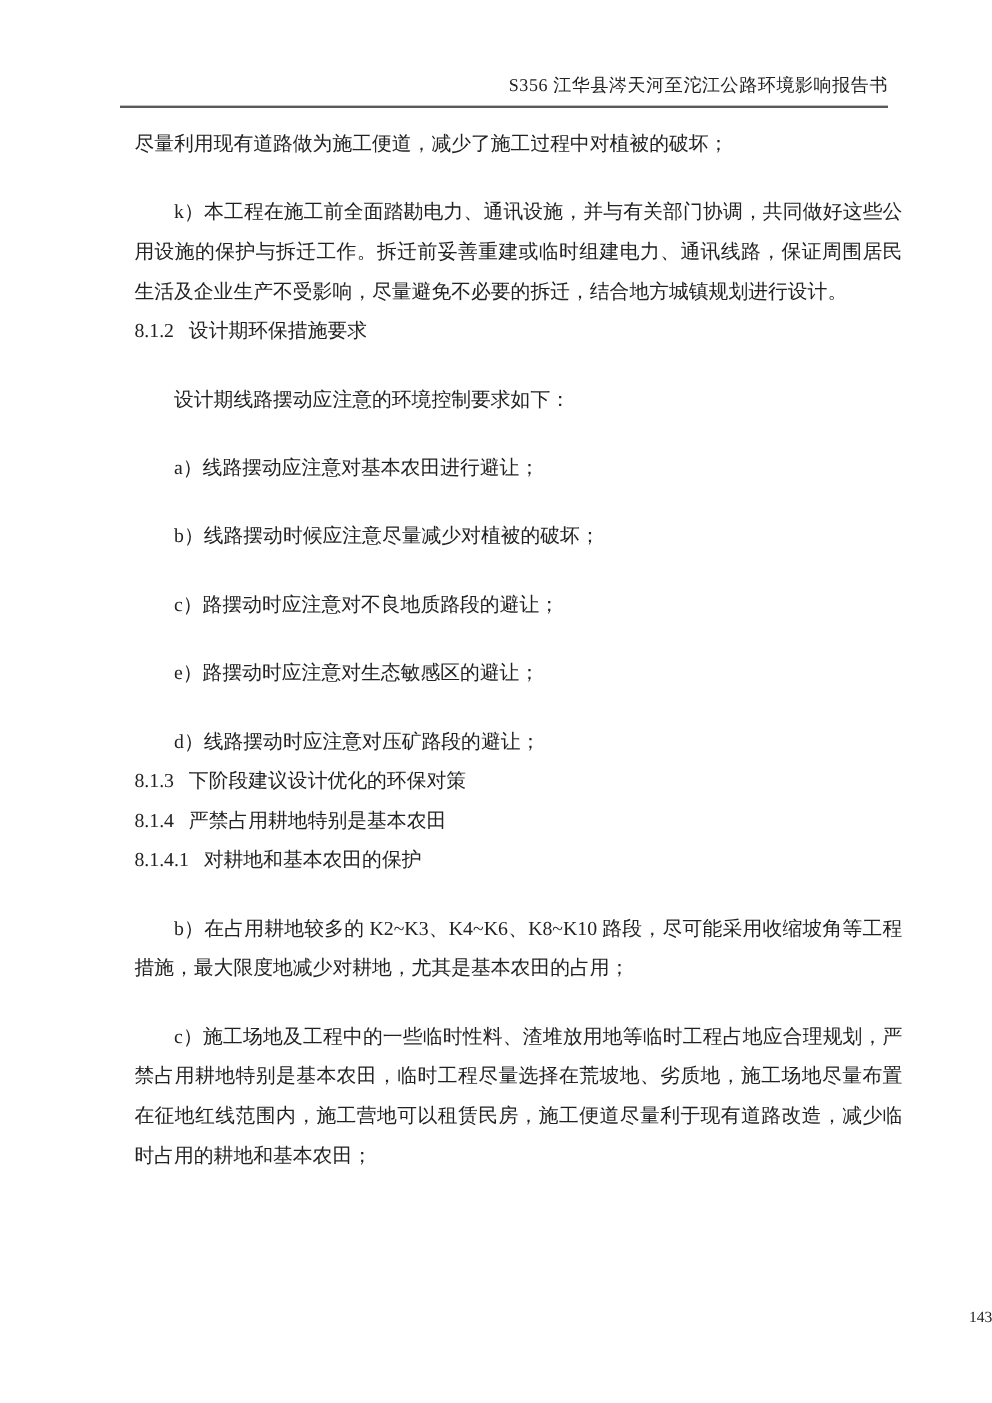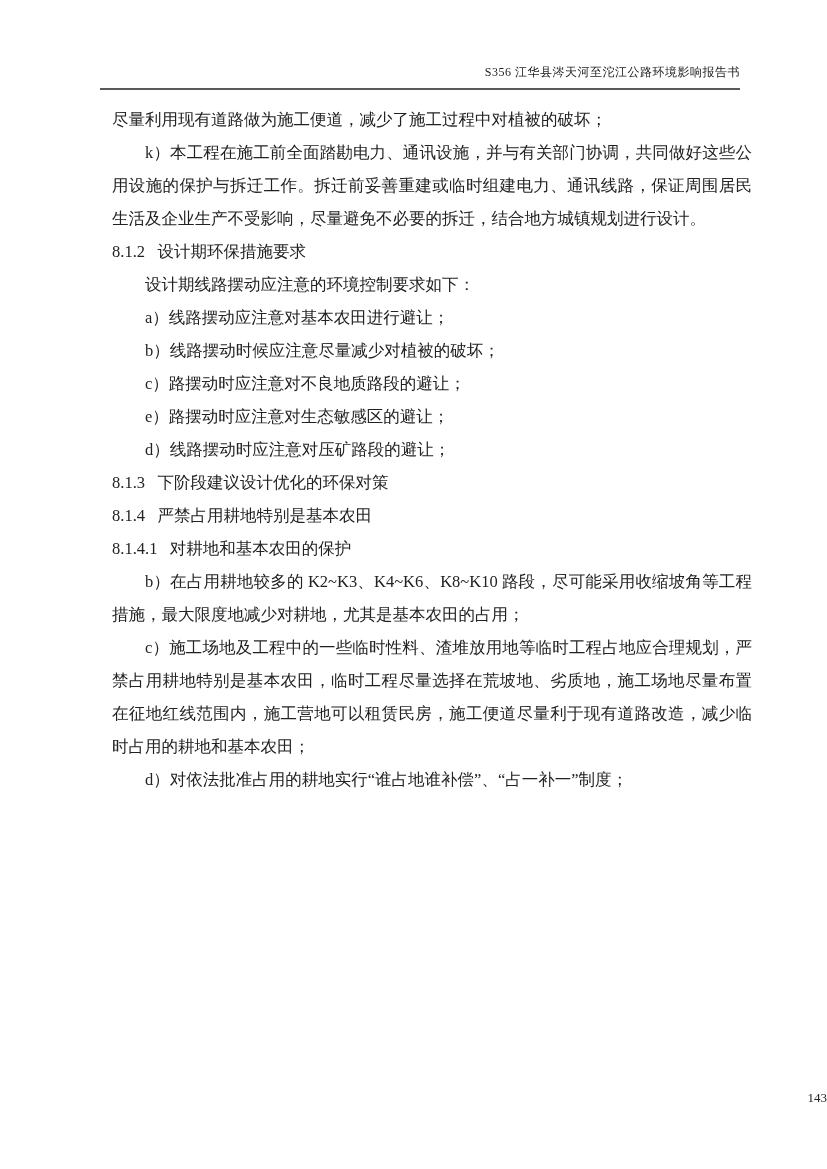--- a/index.html
+++ b/index.html
@@ -15,21 +15,21 @@
     font-family: "Liberation Serif", "DejaVu Serif", serif;
     color: var(--text-color, #222222);
     overflow: hidden;
   }
   .running-header {
     position: absolute;
     left: 100px;
     top: 63px;
     width: 640px;
     text-align: right;
-    font-size: 12px;
+    font-size: 15px;
     line-height: 19px;
     letter-spacing: 0.5px;
     padding-bottom: 6px;
     border-bottom: 2px solid var(--rule-color, #5a5a5a);
     white-space: nowrap;
   }
   .doc-body {
     position: absolute;
     left: 112px;
     top: 103px;
@@ -37,20 +37,21 @@
     font-size: 16.5px;
     line-height: 33px;
     text-align: justify;
   }
   .blk {
     margin: 0;
     padding: 0;
   }
   .blk.paragraph, .blk.list-item {
     text-indent: 2em;
+    margin-top: 24px;
   }
   .blk.continuation, .blk.heading {
     text-indent: 0;
   }
   .blk.heading .hnum {
     margin-right: 0.75em;
   }
   .page-footer {
     position: absolute;
     left: 0;
@@ -75,17 +76,16 @@
       <p class="blk list-item">a）线路摆动应注意对基本农田进行避让；</p>
       <p class="blk list-item">b）线路摆动时候应注意尽量减少对植被的破坏；</p>
       <p class="blk list-item">c）路摆动时应注意对不良地质路段的避让；</p>
       <p class="blk list-item">e）路摆动时应注意对生态敏感区的避让；</p>
       <p class="blk list-item">d）线路摆动时应注意对压矿路段的避让；</p>
       <p class="blk heading"><span class="hnum">8.1.3</span><span>下阶段建议设计优化的环保对策</span></p>
       <p class="blk heading"><span class="hnum">8.1.4</span><span>严禁占用耕地特别是基本农田</span></p>
       <p class="blk heading"><span class="hnum">8.1.4.1</span><span>对耕地和基本农田的保护</span></p>
       <p class="blk paragraph">b）在占用耕地较多的 K2~K3、K4~K6、K8~K10 路段，尽可能采用收缩坡角等工程措施，最大限度地减少对耕地，尤其是基本农田的占用；</p>
       <p class="blk paragraph">c）施工场地及工程中的一些临时性料、渣堆放用地等临时工程占地应合理规划，严禁占用耕地特别是基本农田，临时工程尽量选择在荒坡地、劣质地，施工场地尽量布置在征地红线范围内，施工营地可以租赁民房，施工便道尽量利于现有道路改造，减少临时占用的耕地和基本农田；</p>
-      <p class="blk paragraph">d）对依法批准占用的耕地实行“谁占地谁补偿”、“占一补一”制度；</p>
     </div>
 
   <div class="page-footer">143</div>
 </div>
 
 </body></html>

